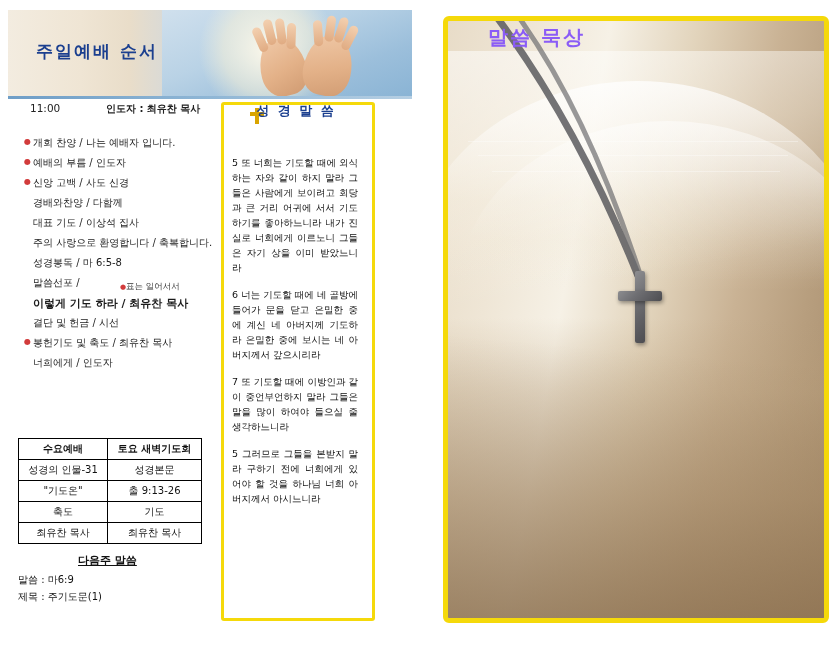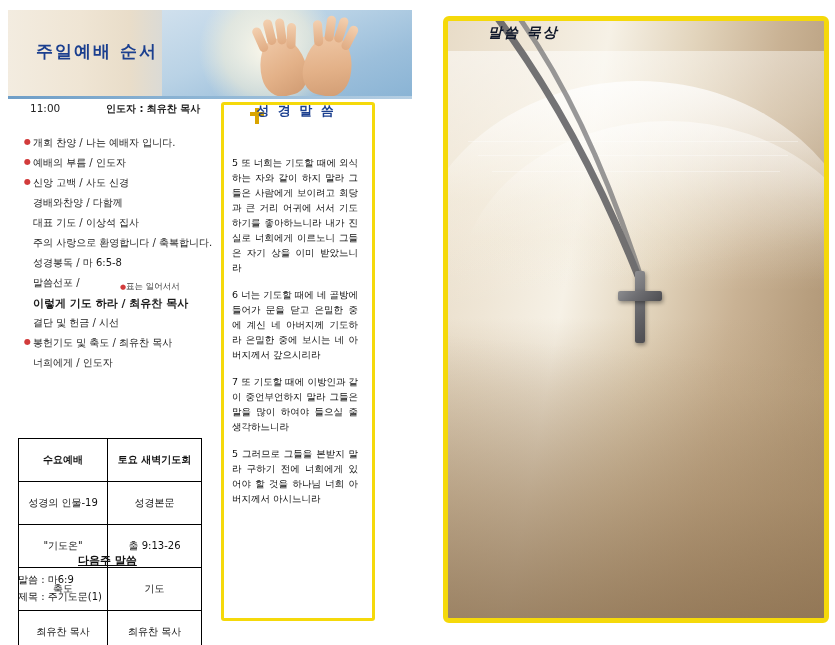--- a/index.html
+++ b/index.html
@@ -160,21 +160,21 @@
     position: absolute;
     left: 18px;
     top: 438px;
     width: 184px;
     border-collapse: collapse;
     font-size: 10px;
   }
   #weekly-table td {
     border: 1px solid #000;
     text-align: center;
-    padding: 14px 2px;
+    padding: 3px 2px;
     height: 14px;
     color: #111;
   }
   #weekly-table tr.head td {
     font-weight: bold;
   }
 
   
   #nextweek-title {
     position: absolute;
@@ -321,25 +321,24 @@
     background: linear-gradient(135deg, #8d8d90 0%, #6f6f73 40%, #4d4d51 100%);
     box-shadow: 1px 2px 4px rgba(0,0,0,0.4);
   }
   #cross-v { left: 17px; top: 0; width: 10px; height: 72px; border-radius: 2px; }
   #cross-h { left: 0; top: 20px; width: 44px; height: 10px; border-radius: 2px; }
 
   #photo-title {
     position: absolute;
     left: 488px;
     top: 24px;
-    font-size: 14px;
-    font-weight: bold;
-    color: #0f172a;
+    font-size: 20px;
+    font-weight: bold;
+    color: #8b5cf6;
     letter-spacing: 2px;
-    font-style: italic;
   }
 </style>
 </head>
 <body>
 
 <div id="left-col">
 
   <div id="banner">
     <div id="banner-sky"></div>
     <div id="banner-glow"></div>
@@ -386,21 +385,21 @@
     <span class="bullet">●</span><span>표는 일어서서</span>
   </div>
 
   <table id="weekly-table">
     <tbody>
         <tr class="head">
       <td>수요예배</td>
       <td>토요 새벽기도회</td>
     </tr>
     <tr>
-      <td>성경의 인물-19</td>
+      <td>성경의 인물-31</td>
       <td>성경본문</td>
     </tr>
     <tr>
       <td>"기도온"</td>
       <td>출 9:13-26</td>
     </tr>
     <tr>
       <td>축도</td>
       <td>기도</td>
     </tr>

